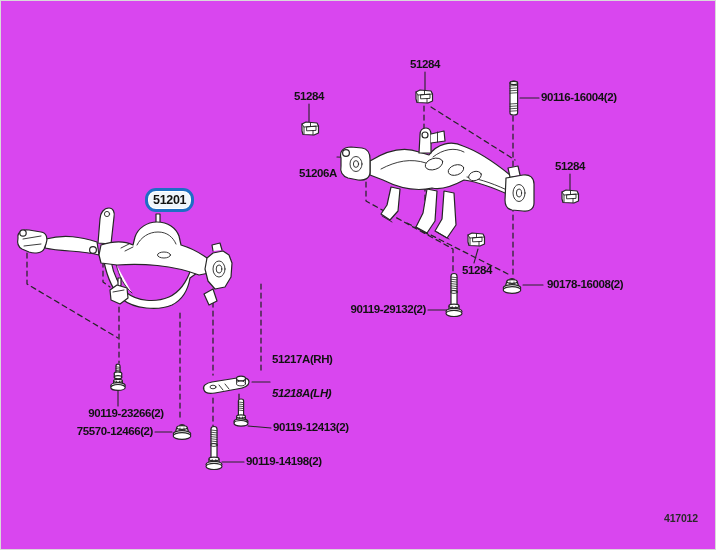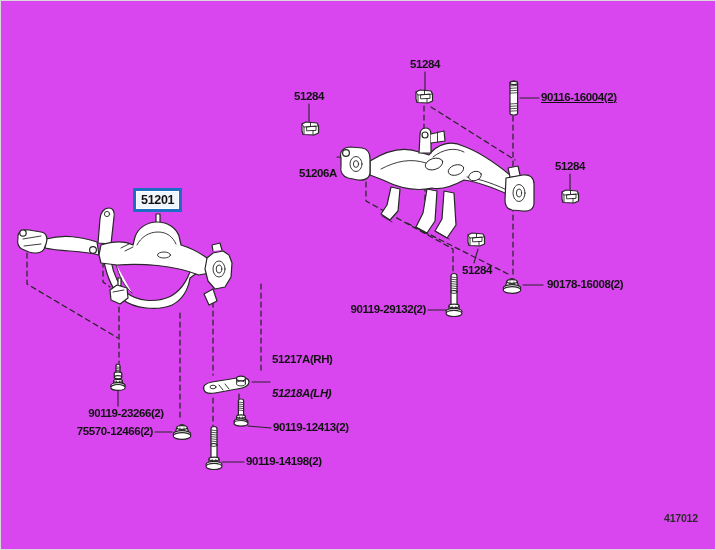--- a/index.html
+++ b/index.html
@@ -9,34 +9,34 @@
     font-family:"Liberation Sans", sans-serif;
   }
   #art{position:absolute;left:0;top:0;}
   .callout{
     position:absolute;font-weight:bold;font-size:11.5px;line-height:13px;
     letter-spacing:-0.4px;color:#121212;white-space:nowrap;cursor:pointer;
   }
   .center{text-align:center;}
   .right{text-align:right;}
   .hl-box{
-    position:absolute;left:132px;top:187px;
-    border:3px solid #1e6fc4;border-radius:0;background:#f0f6fd;
+    position:absolute;left:144px;top:187px;
+    border:3px solid #1e6fc4;border-radius:11px;background:#f0f6fd;
     padding:2px 5px;font-weight:bold;font-size:12.5px;letter-spacing:-0.3px;
     color:#121212;box-shadow:0 0 0 1px #ffffff inset;cursor:pointer;
   }
   .figcode{
     position:absolute;left:663px;top:511px;font-weight:bold;font-size:10.5px;
     letter-spacing:-0.2px;color:#2a2a2a;
   }
   
   #c-51284-top   {left:404px;top:57px;width:40px;}
   #c-51284-left  {left:288px;top:89px;width:40px;}
   #c-51206a      {left:292px;top:149px;width:44px;margin-top:17px;}
-  #c-90116       {left:540px;top:90px;text-decoration:underline;}
+  #c-90116       {left:540px;top:90px;}
   #c-51284-right {left:549px;top:159px;width:40px;}
   #c-51284-mid   {left:456px;top:263px;width:40px;}
   #c-90178       {left:546px;top:277px;}
   #c-16026       {left:315px;top:302px;width:110px;}
   #c-12465       {left:70px;top:406px;width:110px;}
   #c-12466       {left:42px;top:424px;width:110px;}
   #c-51217a      {left:271px;top:352px;}
   #c-51218a      {left:271px;top:386px;font-style:italic;}
   #c-12413       {left:272px;top:420px;}
   #c-14198       {left:245px;top:454px;}

